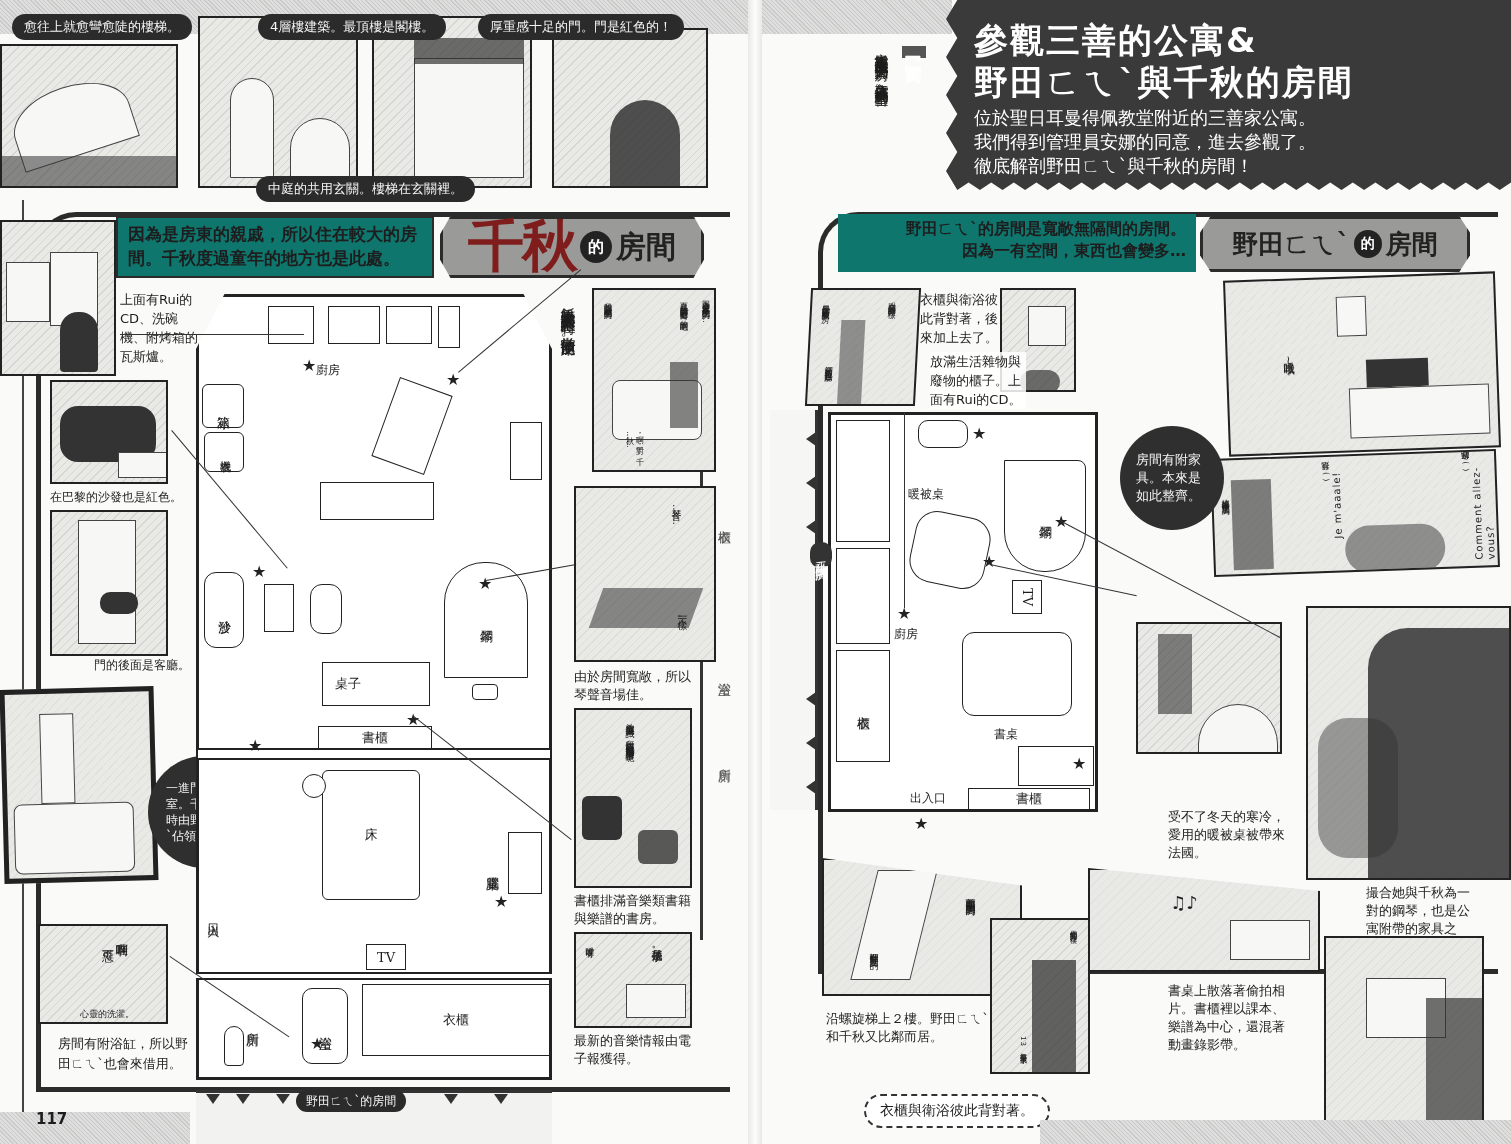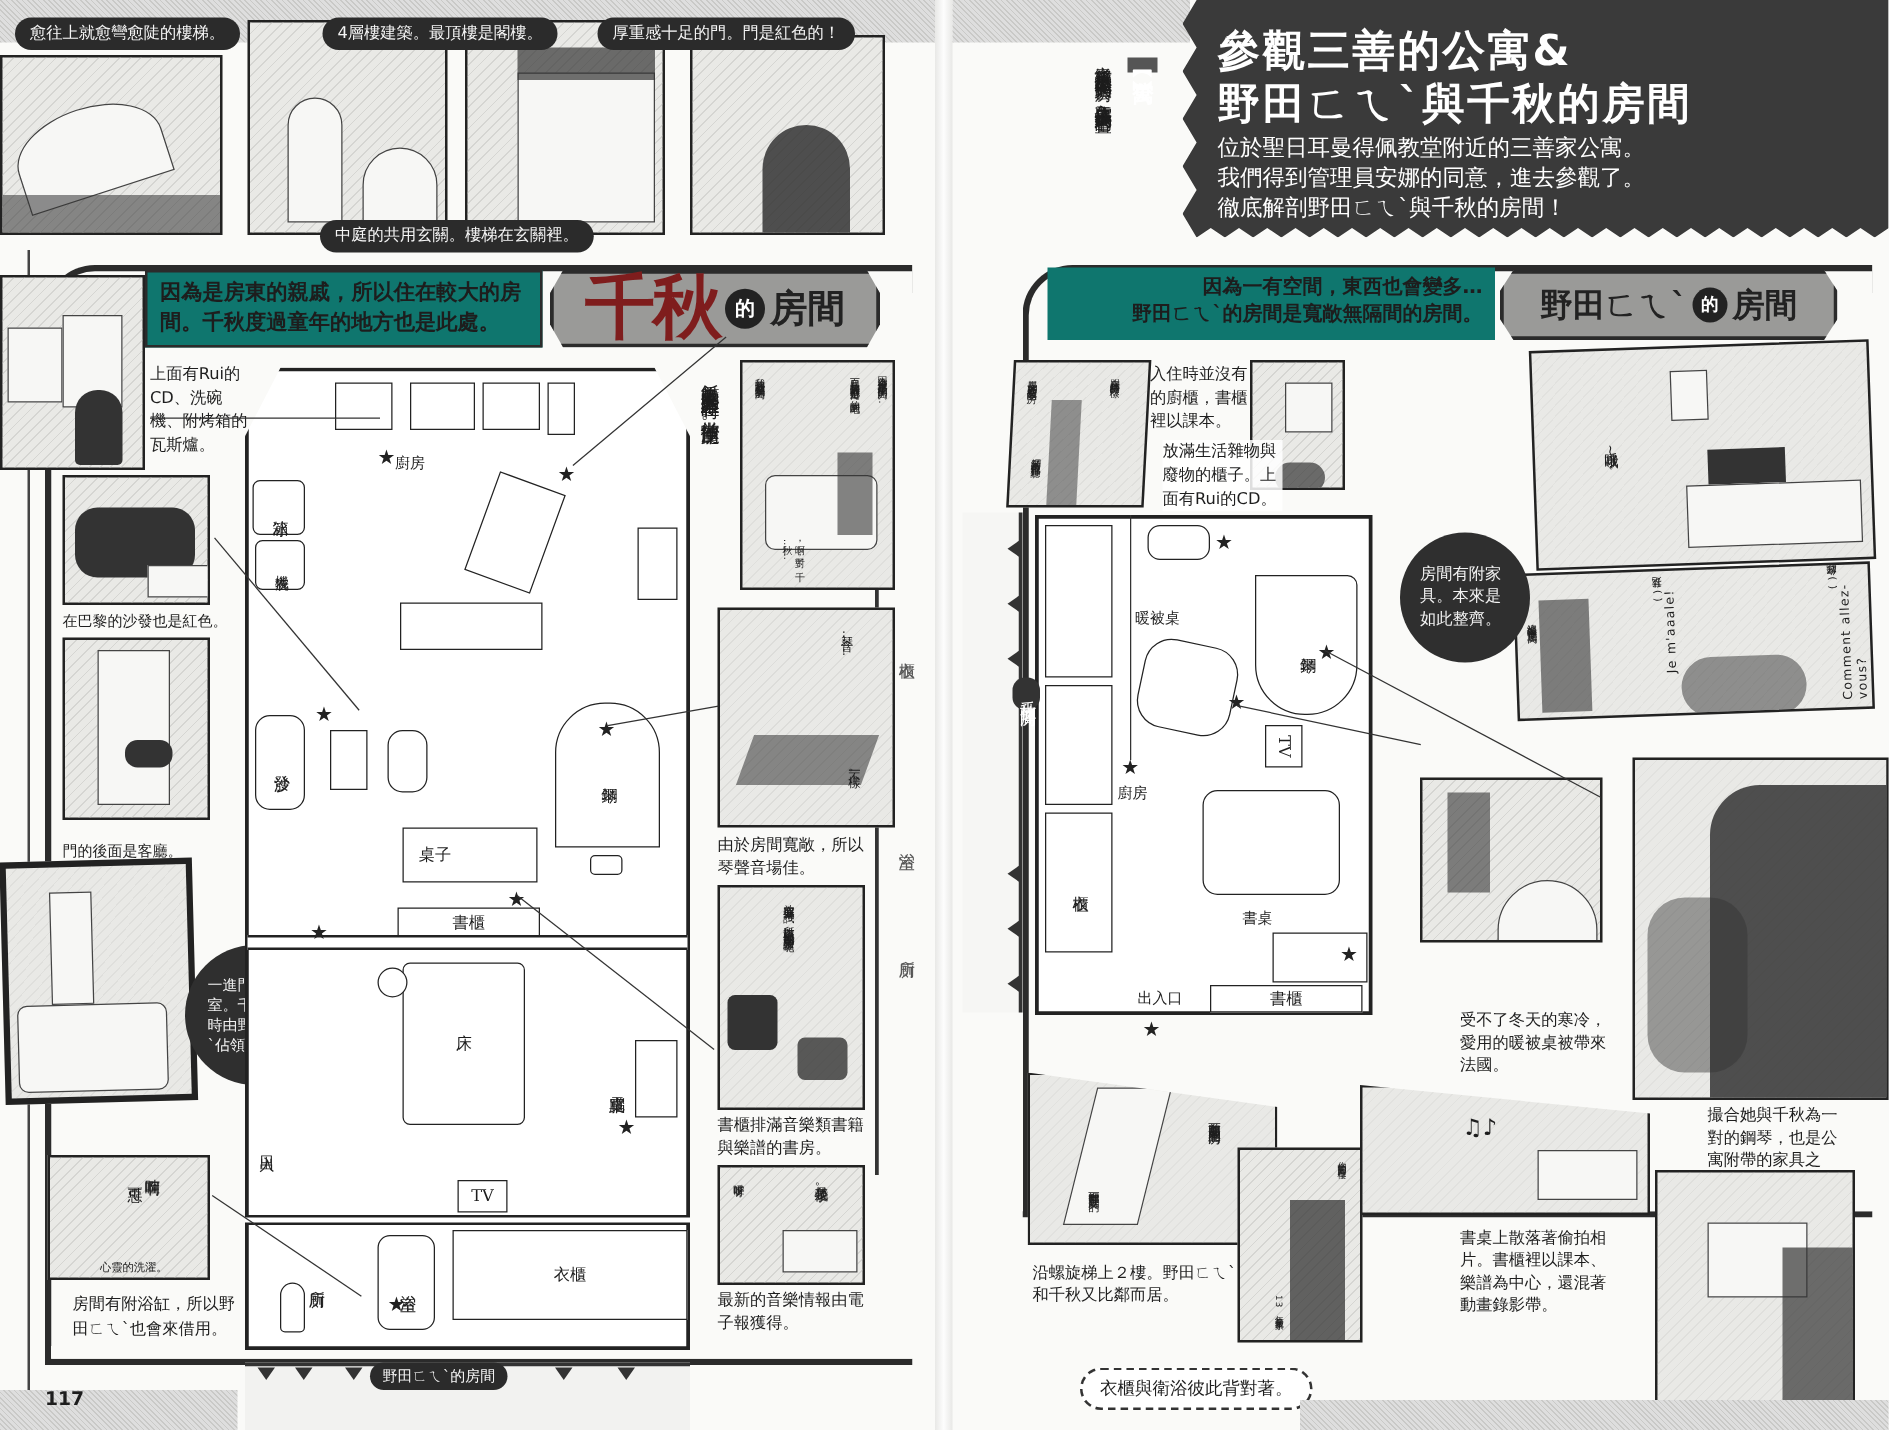--- a/index.html
+++ b/index.html
@@ -104,21 +104,21 @@
   <div class="dark" style="left:8px;top:24px;width:96px;height:56px;border-radius:18px;"></div>
   <div class="shape" style="left:66px;top:70px;width:50px;height:26px;"></div>
 </div>
 <div class="cap" style="left:50px;top:488px;width:140px;font-size:12px;">在巴黎的沙發也是紅色。</div>
 
 <div class="photo" style="left:50px;top:510px;width:118px;height:146px;">
   <div class="hatch"></div>
   <div class="shape" style="left:26px;top:8px;width:58px;height:124px;"></div>
   <div class="dark" style="left:48px;top:80px;width:38px;height:22px;border-radius:10px;"></div>
 </div>
-<div class="cap" style="left:50px;top:672px;width:140px;font-size:12px;">門的後面是客廳。</div>
+<div class="cap" style="left:50px;top:656px;width:140px;font-size:12px;text-align:right;">門的後面是客廳。</div>
 
 <div class="photo" style="left:2px;top:688px;width:154px;height:194px;border-width:5px;transform:rotate(-1.5deg);">
   <div class="hatch" style="opacity:.4"></div>
   <div class="shape" style="left:34px;top:20px;width:34px;height:90px;"></div>
   <div class="shape" style="left:6px;top:110px;width:120px;height:70px;border-radius:8px;"></div>
 </div>
 <div class="bubble-dark" style="left:148px;top:756px;width:112px;height:112px;">
   <div style="width:76px;font-size:12px;line-height:16px;">一進門就是臥室。千秋不在時由野田ㄈㄟˋ佔領。</div>
 </div>
 
@@ -214,37 +214,37 @@
 <div class="photo" style="left:574px;top:932px;width:118px;height:96px;">
   <div class="hatch"></div>
   <div class="shape" style="left:50px;top:50px;width:60px;height:34px;"></div>
   <div class="vcap" style="left:70px;top:6px;font-size:11px;">我是優子。</div>
   <div class="vcap" style="left:4px;top:6px;font-size:9px;">噯呀呀！</div>
 </div>
 <div class="cap" style="left:574px;top:1032px;width:120px;font-size:13px;line-height:18px;">最新的音樂情報由電子報獲得。</div>
 
 <div class="frame" style="left:818px;top:212px;width:680px;height:762px;border-right:none;"></div>
 <div class="headline" style="left:838px;top:214px;width:358px;height:58px;font-size:16px;line-height:22px;border:none;text-align:right;">
+  <div>野田ㄈㄟˋ的房間是寬敞無隔間的房間。</div>
   <div>因為一有空間，東西也會變多…</div>
-  <div>野田ㄈㄟˋ的房間是寬敞無隔間的房間。</div>
 </div>
 <div class="banner-title" style="left:1200px;top:216px;width:270px;height:56px;background:#9a9a98;border:3px solid #2b2b2b;">
   <span style="font-size:26px;color:#222;">野田ㄈㄟˋ</span>
   <span style="display:inline-flex;width:28px;height:28px;border-radius:50%;background:#222;color:#fff;font-size:14px;align-items:center;justify-content:center;margin:0 4px;">的</span>
   <span style="font-size:26px;color:#222;">房間</span>
 </div>
 
 <div class="photo" style="left:808px;top:288px;width:110px;height:118px;transform:skewX(-3deg);">
   <div class="hatch" style="opacity:.4"></div>
   <div class="dark" style="left:30px;top:30px;width:24px;height:88px;opacity:.5"></div>
   <div class="vcap" style="left:74px;top:6px;font-size:8px;line-height:10px;height:36px;">跟在日本的時候一樣。</div>
   <div class="vcap" style="left:8px;top:8px;font-size:8px;line-height:10px;height:40px;">學長的房間是寬敞的ㄈㄐ房。</div>
   <div class="vcap" style="left:14px;top:70px;font-size:8px;line-height:10px;height:40px;">鋼琴的音色也很好聽。</div>
 </div>
-<div class="cap" style="left:920px;top:290px;width:86px;font-size:13px;line-height:19px;">入住時並沒有的廚櫃，書櫃裡以課本。</div>
+<div class="cap" style="left:920px;top:290px;width:86px;font-size:13px;line-height:19px;">衣櫃與衛浴彼此背對著，後來加上去了。</div>
 <div class="photo" style="left:1000px;top:288px;width:76px;height:104px;">
   <div class="hatch"></div>
   <div class="shape" style="left:26px;top:16px;width:38px;height:40px;"></div>
   <div class="dark" style="left:18px;top:80px;width:40px;height:24px;border-radius:12px;opacity:.7"></div>
 </div>
 <div class="cap" style="left:930px;top:352px;width:96px;font-size:13px;line-height:19px;background:rgba(255,255,255,.85);">放滿生活雜物與廢物的櫃子。上面有Rui的CD。</div>
 
 <div class="photo" style="left:1226px;top:276px;width:272px;height:176px;transform:rotate(-2deg);">
   <div class="hatch" style="opacity:.3"></div>
   <div class="shape" style="left:110px;top:18px;width:30px;height:40px;"></div>

